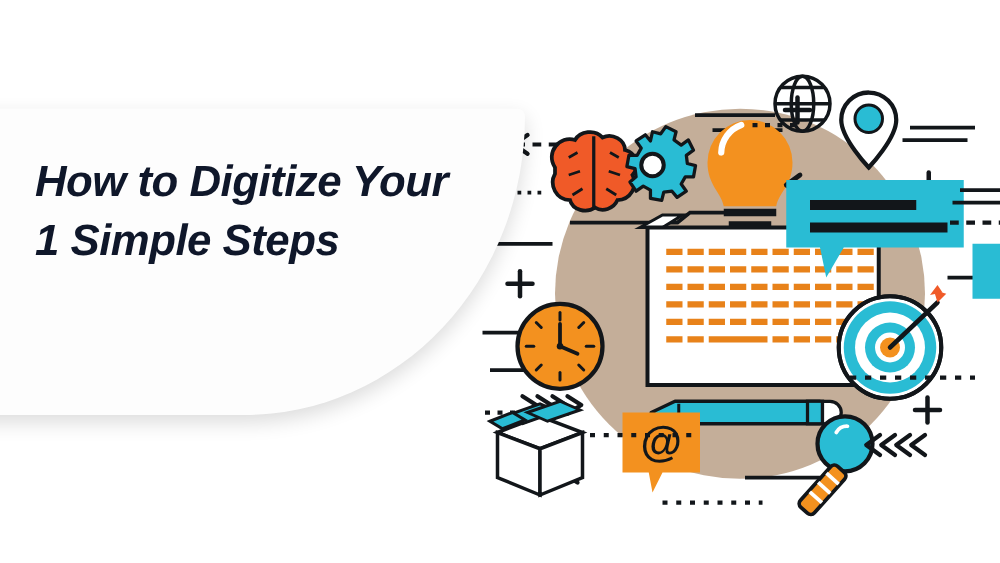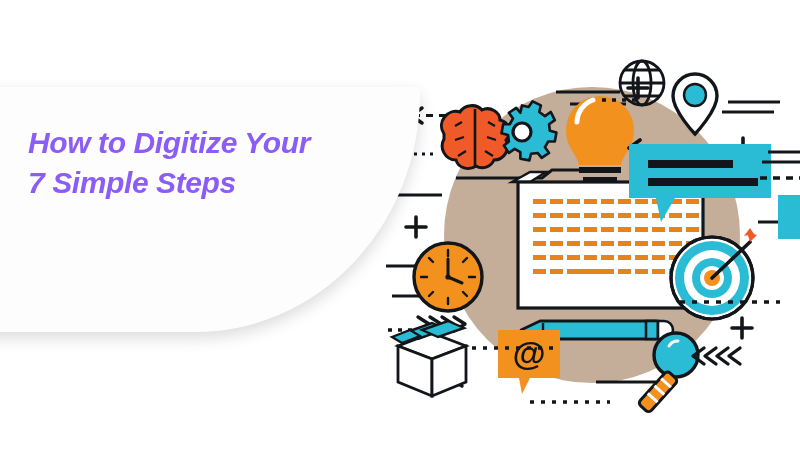--- a/index.html
+++ b/index.html
@@ -21,26 +21,26 @@
     border-top-left-radius:4px;
     border-bottom-left-radius:4px;
     border-top-right-radius:6px;
     border-bottom-right-radius:230px 245px;
     box-shadow:0 6px 16px rgba(0,0,0,0.14);
     z-index:40;
   }
   .title-text {
     position:absolute; left:58px; top:36px;
     width:330px;
-    font-size:30px;
+    font-size:35px;
     font-weight:bold;
     font-style:italic;
     line-height:1.33;
     letter-spacing:-0.4px;
-    color:#8b5cf6;
+    color:#0f172a;
   }
   .title-text .ln { display:block; white-space:nowrap; }
 
   
   .illu { position:absolute; left:380px; top:30px; width:420px; height:390px; z-index:10; }
   .illu svg { display:block; }
 </style>
 </head>
 <body>
 
@@ -322,17 +322,17 @@
         <line x1="388" y1="122" x2="420" y2="122" stroke-width="3"></line>
         <line x1="382" y1="132" x2="420" y2="132" stroke-width="3"></line>
         <line x1="380" y1="148" x2="420" y2="148" stroke-width="3.4" stroke-dasharray="7 6"></line>
       </g>
     </svg>
   </div>
 
   <div class="title-card">
     <div class="title-text">
       <span class="ln">How to Digitize Your</span>
-      <span class="ln">7 Simple Steps</span>
+      <span class="ln">1 Simple Steps</span>
     </div>
   </div>
 
 </div>
 
 </body></html>

